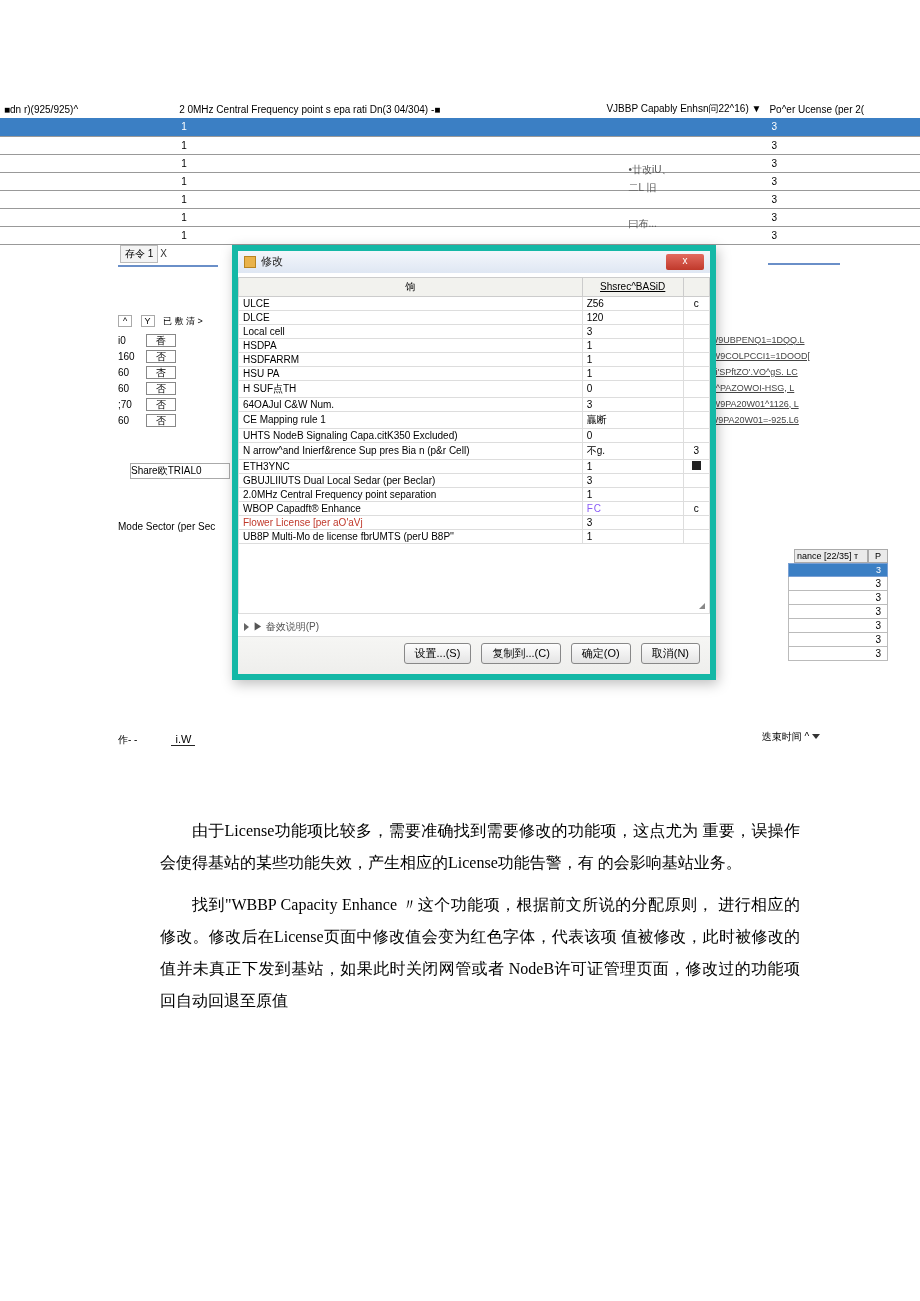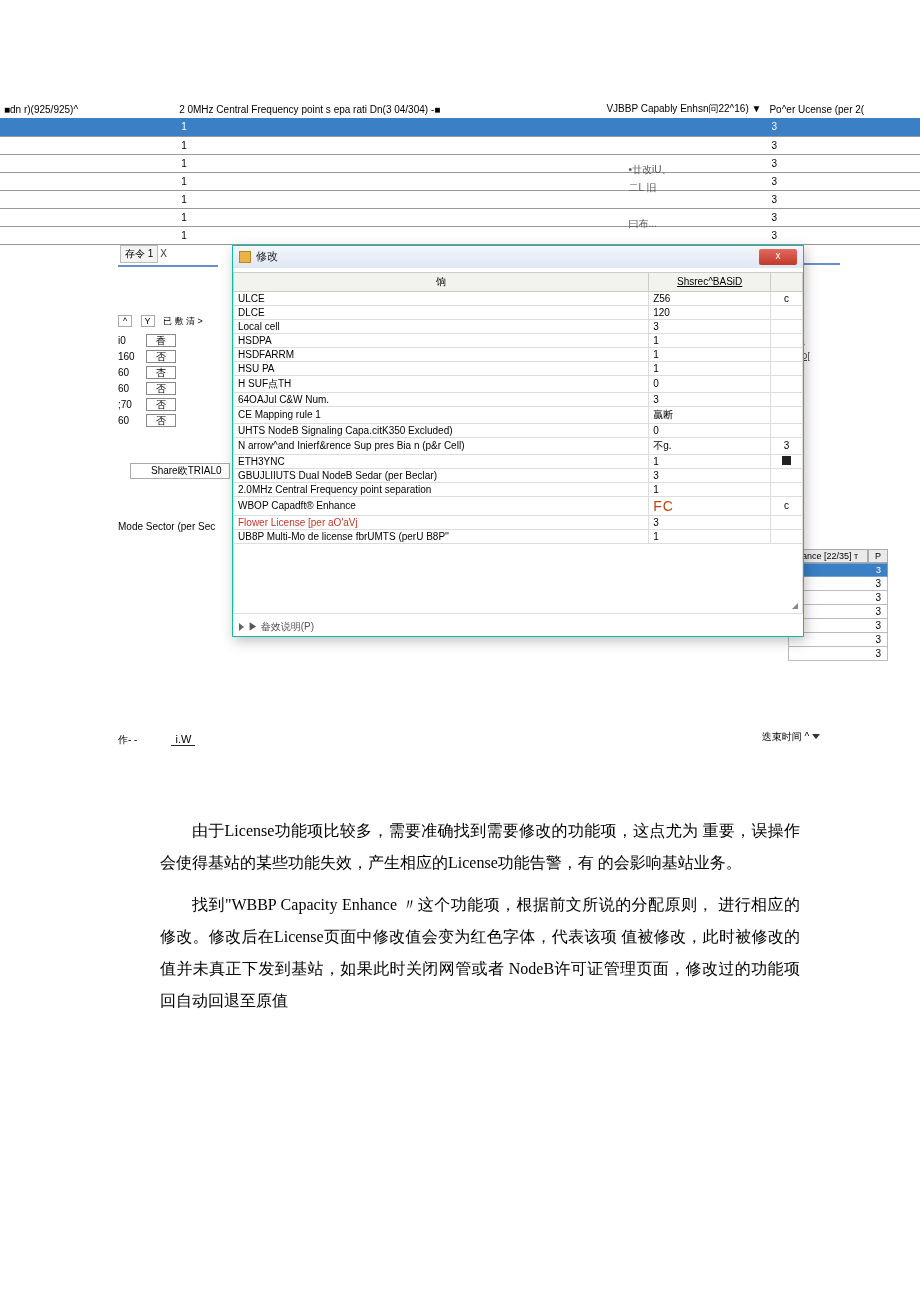--- a/index.html
+++ b/index.html
@@ -29,36 +29,36 @@
   .bg-left { position: absolute; left: 120px; top: 0; width: 100px; }
   .bg-tab { border: 1px solid #bbb; display:inline-block; padding: 1px 4px; font-size: 10px; background: #f4f4f4; }
   .bg-x { display:inline-block; font-size: 10px; color:#333; margin-left:2px; }
   .bg-rule { position:absolute; left:118px; top:20px; width: 100px; height: 2px; border-bottom: 2px solid #6a8fc8; }
   .filter-row { position:absolute; top: 70px; left: 118px; font-size: 9px; }
   .filter-row .fbox { display:inline-block; border:1px solid #aaa; width: 14px; height: 12px; margin-right: 6px; text-align:center; line-height:10px; }
   .small-list { position:absolute; left: 118px; top: 88px; }
   .small-list .row { display:flex; align-items:center; height: 16px; font-size: 10px; }
   .small-list .row .num { width: 28px; }
   .small-list .row .chip { border:1px solid #888; width: 30px; height: 13px; text-align:center; line-height:12px; }
-  .cmd-input { position:absolute; top: 218px; left: 130px; width: 100px; height: 16px; border:1px solid #aaa; font-size: 10px; padding-left:20px; background: #fff; }
+  .cmd-input { position:absolute; top: 218px; left: 130px; width: 100px; height: 16px; border:1px solid #aaa; font-size: 10px; padding-left:0; background: #fff; }
   .label-text { position:absolute; font-size: 10px; }
   .action-row { position:absolute; left: 118px; top: 488px; display:flex; align-items:center; gap: 4px; }
   .action-row .txt { font-size: 10px; }
   .action-row .iw { font-size: 11px; border-bottom: 1px solid #222; padding: 0 4px; margin-left: 30px; }
   
   .right-peek { position:absolute; right: 32px; top: 304px; width: 100px; }
   .right-peek .hdr { border:1px solid #aaa; font-size:9px; padding:1px 2px; background:#eaeaea; white-space:nowrap; }
   .right-peek .brow { background:#3b7fc4; color:#fff; font-size:9px; padding:1px 6px; border:1px solid #7aa0d4; }
   .right-peek .cell { border:1px solid #bbb; border-top:none; font-size:10px; padding:1px 6px; text-align:right; height:14px; }
   .right-labels { position:absolute; right: 110px; top: 90px; font-size:9px; color:#444; }
   .right-labels div { height: 16px; white-space:nowrap; text-decoration: underline; }
   .right-end { position:absolute; right: 100px; top: 485px; font-size:10px; }
 
   
-  .dialog { position:absolute; left: 232px; top: 0; width: 572px; border: 1px solid #14b8a6; background: #fff; box-shadow: 2px 4px 12px rgba(0,0,0,.25); }
+  .dialog { position:absolute; left: 232px; top: 0; width: 484px; border: 6px solid #14b8a6; background: #fff; box-shadow: 2px 4px 12px rgba(0,0,0,.25); }
   .titlebar { height: 22px; background: linear-gradient(#f3f6fb,#dfe7f3); display:flex; align-items:center; padding: 0 6px; font-size: 11px; color:#222; }
   .titlebar .ico { width:12px; height:12px; background:#e9b24a; border:1px solid #b88420; margin-right:5px; }
   .titlebar .title { flex:1; }
   .closebtn { width: 38px; height: 16px; background: linear-gradient(#e26a5f,#c0392b); border-radius: 2px; text-align:center; color:#fff; font-size:10px; line-height:14px; cursor:pointer; }
   .dlg-body { padding: 4px 0 0 0; }
   .dlg-table { width: 100%; border-collapse: collapse; }
   .dlg-table th { background:#f2f2ee; font-weight:normal; border:1px solid #ccc; font-size:10px; padding:2px 4px; }
   .dlg-table th.h-name { text-align:center; width: 340px; }
   .dlg-table th.h-val { width: 100px; text-align:center;text-decoration:underline; }
   .dlg-table th.h-x { width: 26px; }
@@ -289,50 +289,56 @@
                 <td>N arrow^and Inierf&amp;rence Sup pres Bia n (p&amp;r Cell)</td>
                 <td>不g.</td>
                 <td style="text-align:center;">3</td>
               </tr>
               <tr>
                 <td>ETH3YNC</td>
                 <td>1</td>
                 <td style="text-align:center;"><span style="display:inline-block;width:9px;height:9px;background:#222;"></span></td>
               </tr>
               <tr>
-                <td>GBUJLIIUTS Dual NodeB Sedar (per Beclar)</td>
+                <td>GBUJLIIUTS Dual Local Sedar (per Beclar)</td>
                 <td>3</td>
                 <td style="text-align:center;"></td>
               </tr>
               <tr>
                 <td>2.0MHz Central Frequency point separation</td>
                 <td>1</td>
                 <td style="text-align:center;"></td>
               </tr>
               <tr>
                 <td>WBOP Capadft® Enhance</td>
-                <td><span style="color:#c2410c;font-size:14px;letter-spacing:1px;">FC</span></td>
+                <td><span style="color:#8b5cf6;font-size:10px;letter-spacing:1px;">FC</span></td>
                 <td style="text-align:center;">c</td>
               </tr>
               <tr class="red">
                 <td>Flower License [per aO'aVj</td>
                 <td>3</td>
                 <td style="text-align:center;"></td>
               </tr>
               <tr>
                 <td>UB8P Multi-Mo de license fbrUMTS (perU B8P''</td>
                 <td>1</td>
                 <td style="text-align:center;"></td>
               </tr>
             </tbody>
       </table>
       <div class="dlg-empty">
             <div class="tri"></div>
           </div>
       <div class="disclosure"><span class="arrow"></span><span>▶ 畚效说明(P)</span></div>
+      <div class="btnrow">
+        <button class="btn">设置...(S)</button>
+        <button class="btn">复制到...(C)</button>
+        <button class="btn">确定(O)</button>
+        <button class="btn">取消(N)</button>
+      </div>
     </div>
   </div>
 
 </div>
 
 <div class="para">由于License功能项比较多，需要准确找到需要修改的功能项，这点尤为 重要，误操作会使得基站的某些功能失效，产生相应的License功能告警，有 的会影响基站业务。</div>
 <div class="para">找到"WBBP Capacity Enhance 〃这个功能项，根据前文所说的分配原则， 进行相应的修改。修改后在License页面中修改值会变为红色字体，代表该项 值被修改，此时被修改的值并未真正下发到基站，如果此时关闭网管或者 NodeB许可证管理页面，修改过的功能项回自动回退至原值</div>
 
 </div>
 

